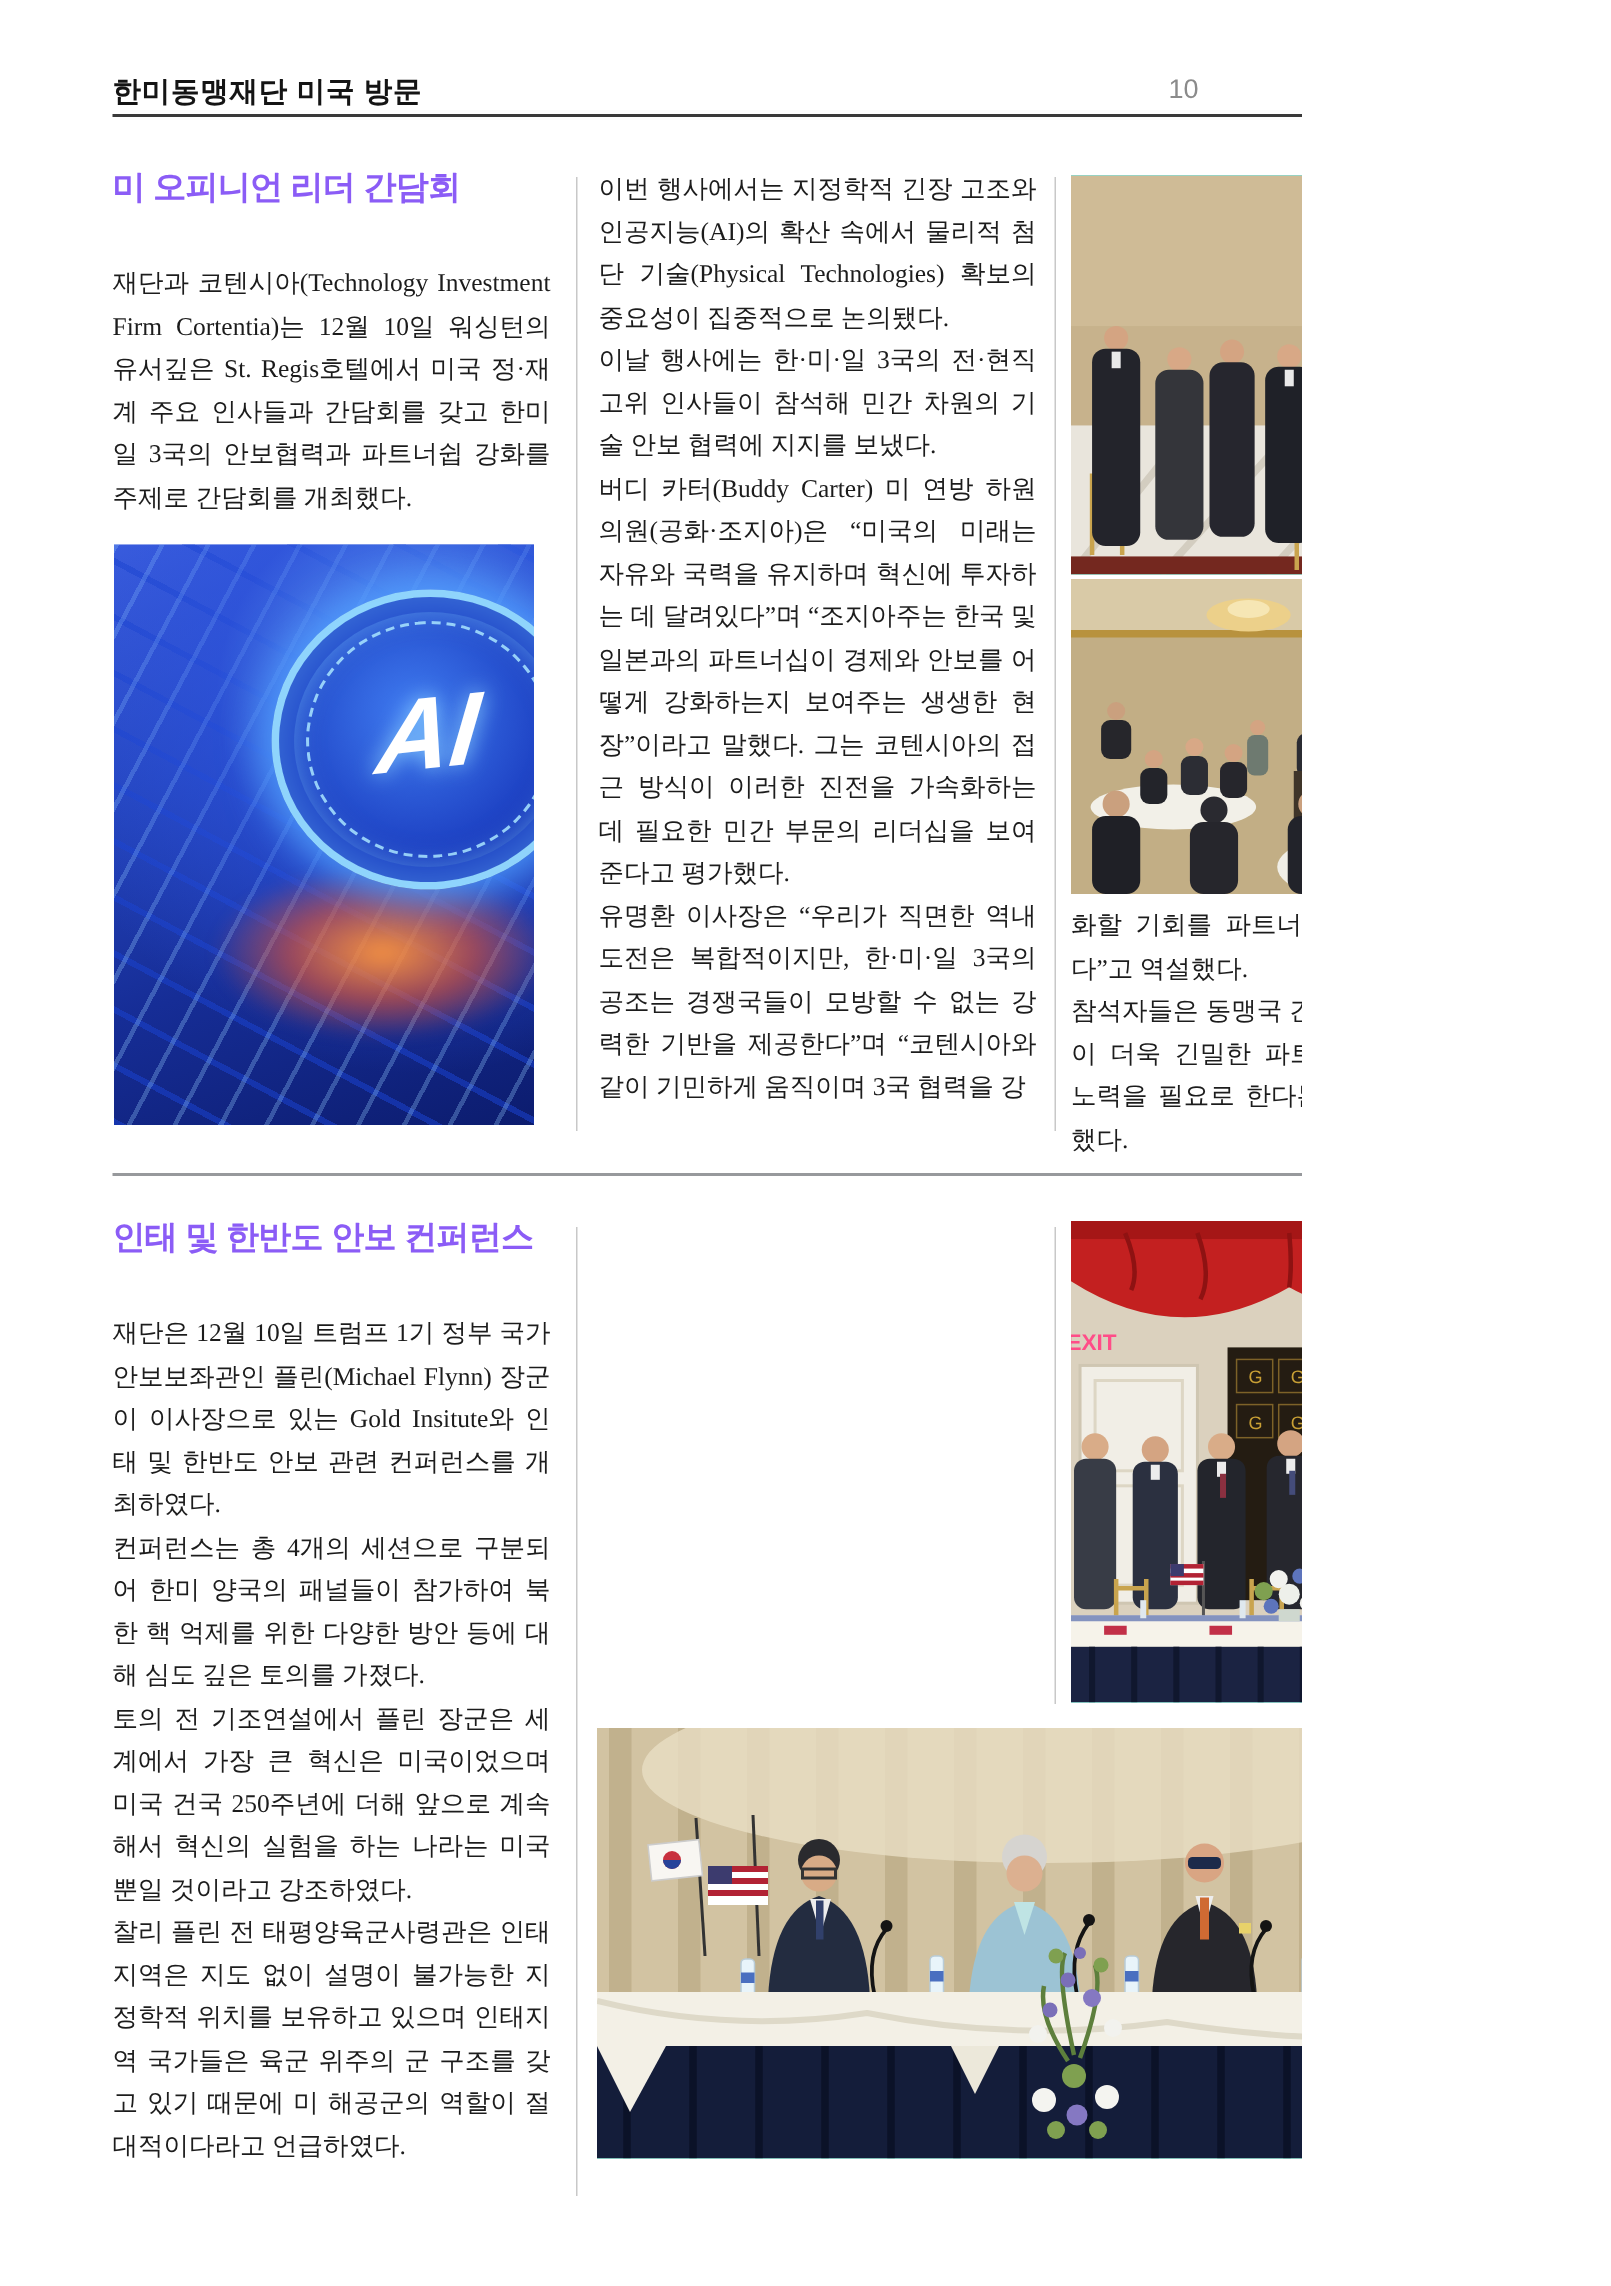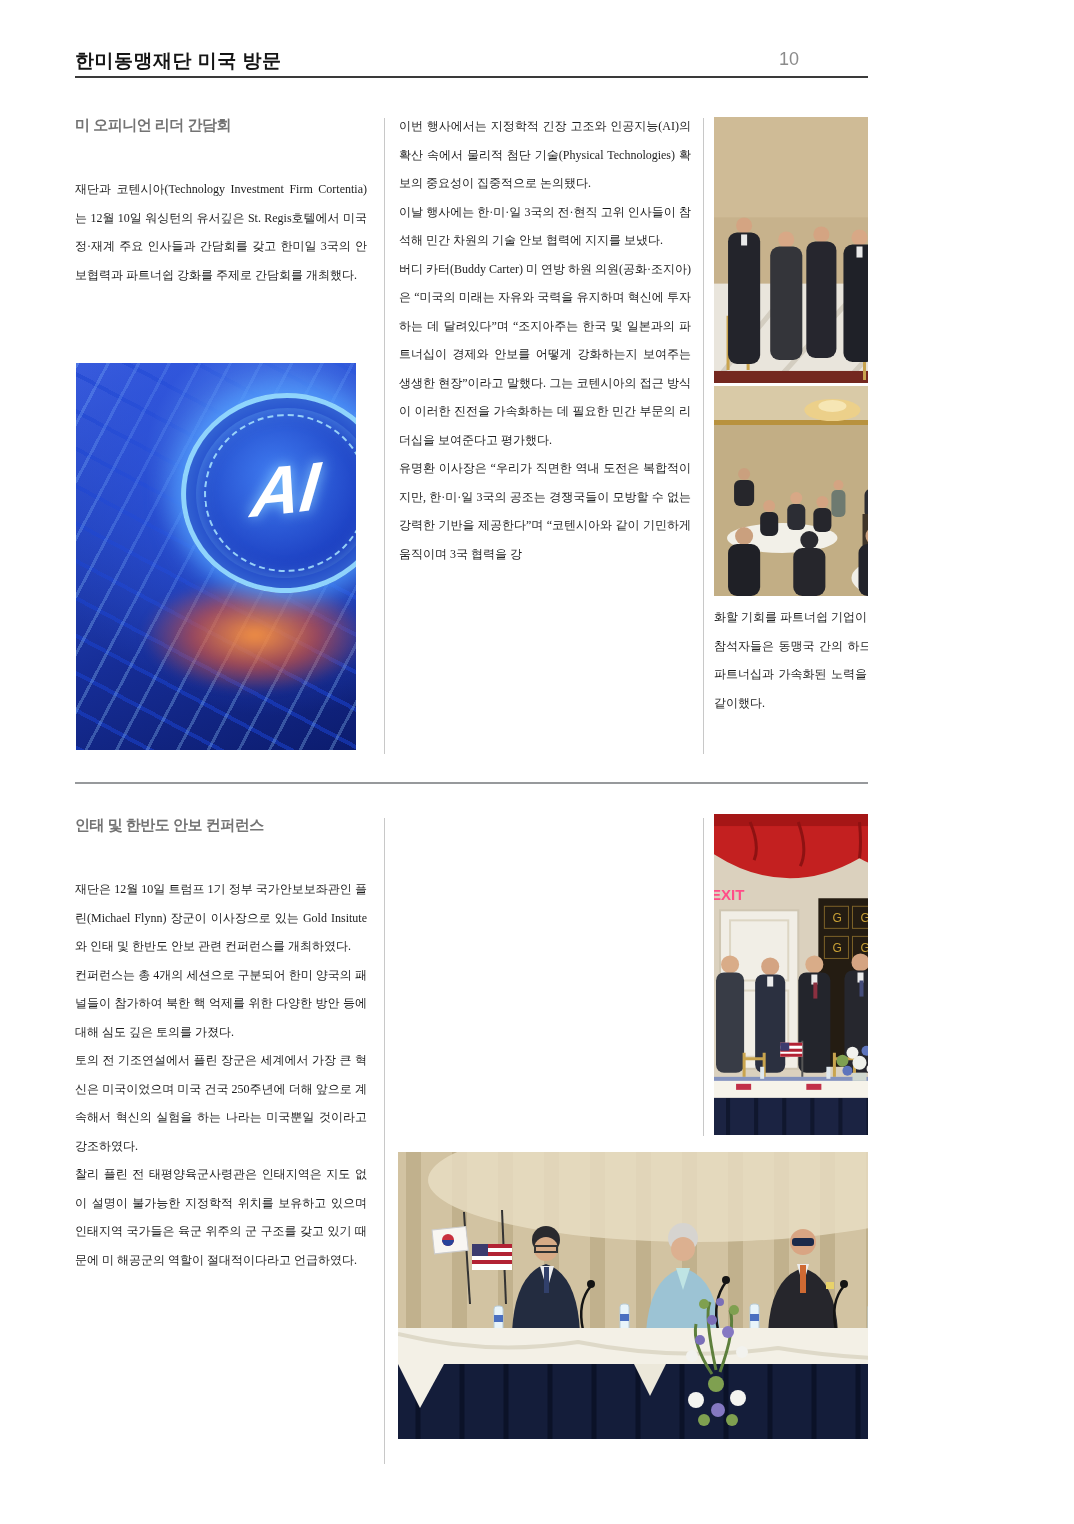--- a/index.html
+++ b/index.html
@@ -6,23 +6,23 @@
   .page{position:relative;width:868px;height:1524px;background:#ffffff;overflow:hidden;
         font-family:"Liberation Serif",serif;color:#1c1c1c;}
   
   .hdr-title{position:absolute;left:75px;top:48px;font-family:"Liberation Sans",sans-serif;
              font-weight:bold;font-size:19px;color:#141414;letter-spacing:.5px;}
   .hdr-num{position:absolute;right:69px;top:49px;font-family:"Liberation Sans",sans-serif;
            font-size:18px;color:#8b8b8b;text-align:right;}
   .hdr-rule{position:absolute;left:75px;top:76px;width:930px;height:2px;background:#3a3a3a;}
   
   .col{position:absolute;width:292px;text-align:justify;}
-  .col p{margin:0;font-size:12px;line-height:28.5px;word-break:break-all;color:#1c1c1c;}
+  .col p{margin:0;font-size:17px;line-height:28.5px;word-break:break-all;color:#1c1c1c;}
   h2.sec{margin:0;font-family:"Liberation Sans",sans-serif;font-weight:bold;
-         font-size:15px;line-height:26px;color:#737373;letter-spacing:-.5px;}
+         font-size:22px;line-height:26px;color:#8b5cf6;letter-spacing:-.5px;}
   .gap-after-heading{margin-top:37px !important;}
   .vrule{position:absolute;width:1px;background:#c8c8c8;}
   .divider{position:absolute;left:75px;top:782px;width:930px;height:2px;background:#97999c;}
   
   .photo{position:absolute;overflow:hidden;background:#14b8a6;}
   .photo svg{display:block;width:100%;height:100%;}
   
   .ai-photo{position:absolute;left:76px;top:363px;width:280px;height:387px;overflow:hidden;
     background:
       radial-gradient(circle at 72% 26%, rgba(110,175,255,.95), rgba(45,85,225,.55) 38%, rgba(10,30,130,0) 72%),

